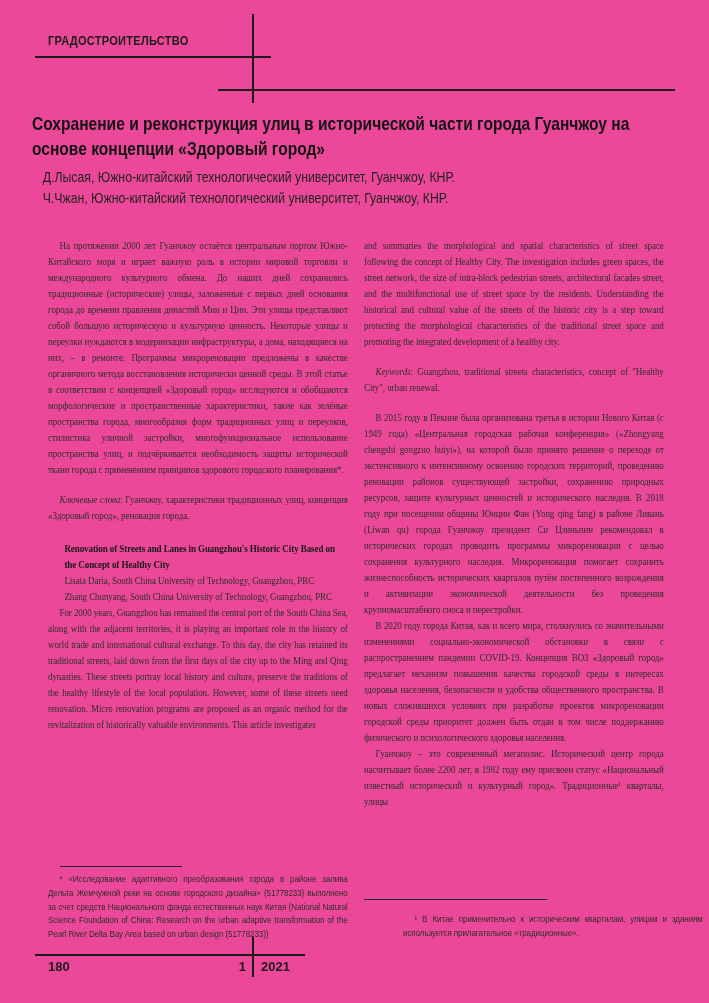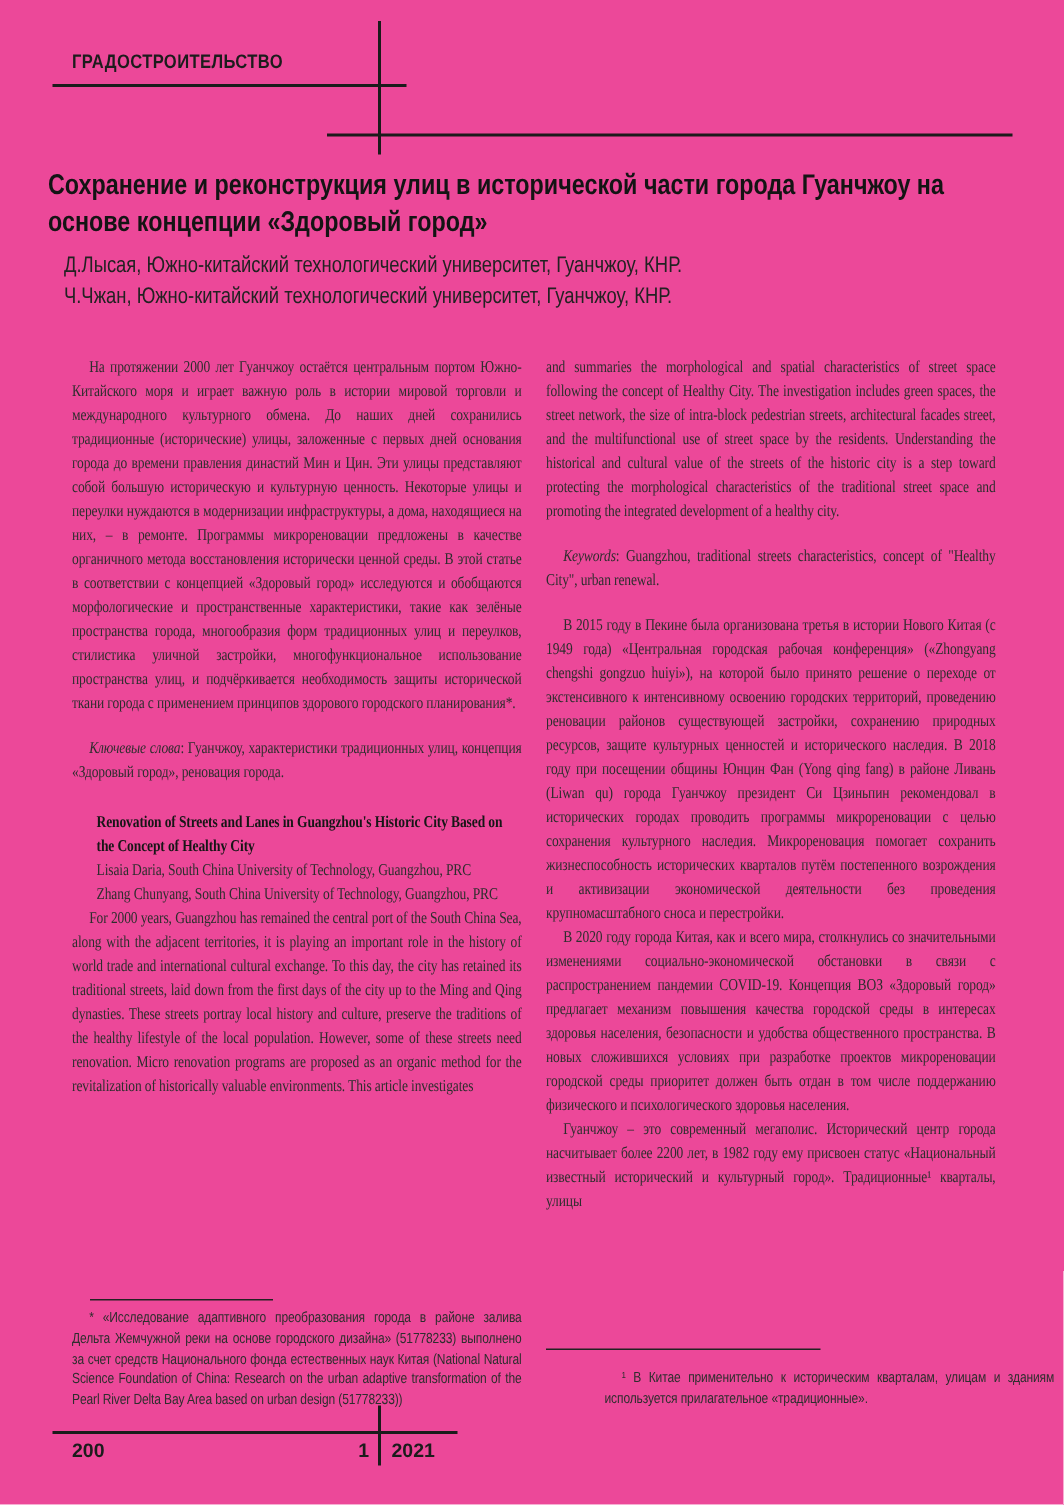--- a/index.html
+++ b/index.html
@@ -96,17 +96,17 @@
     <div class="cond footnote">* «Исследование адаптивного преобразования города в районе залива Дельта Жемчужной реки на основе городского дизайна» (51778233) выполнено за счет средств Национального фонда естественных наук Китая (National Natural Science Foundation of China: Research on the urban adaptive transformation of the Pearl River Delta Bay Area based on urban design (51778233))</div>
   </div>
 
   <div class="rule thin" style="left:364px; top:899px; width:183px; height:1px;"></div>
   <div class="fn-right-wrap">
     <div class="cond footnote">¹ В Китае применительно к историческим кварталам, улицам и зданиям используется прилагательное «традиционные».</div>
   </div>
 
   <div class="rule" style="left:35px; top:954px; width:270px; height:1.5px;"></div>
   <div class="rule" style="left:252px; top:937px; width:1.5px; height:40px;"></div>
-  <div class="footer-num footer-page">200</div>
+  <div class="footer-num footer-page">180</div>
   <div class="footer-num footer-issue">1</div>
   <div class="footer-num footer-year">2021</div>
 
 </div>
 
 </body></html>

